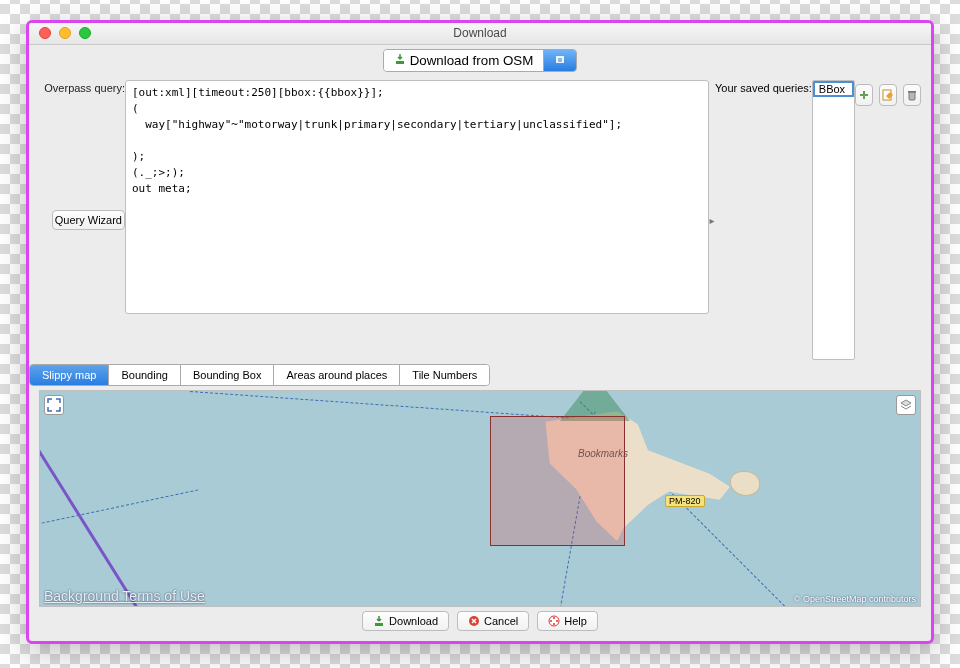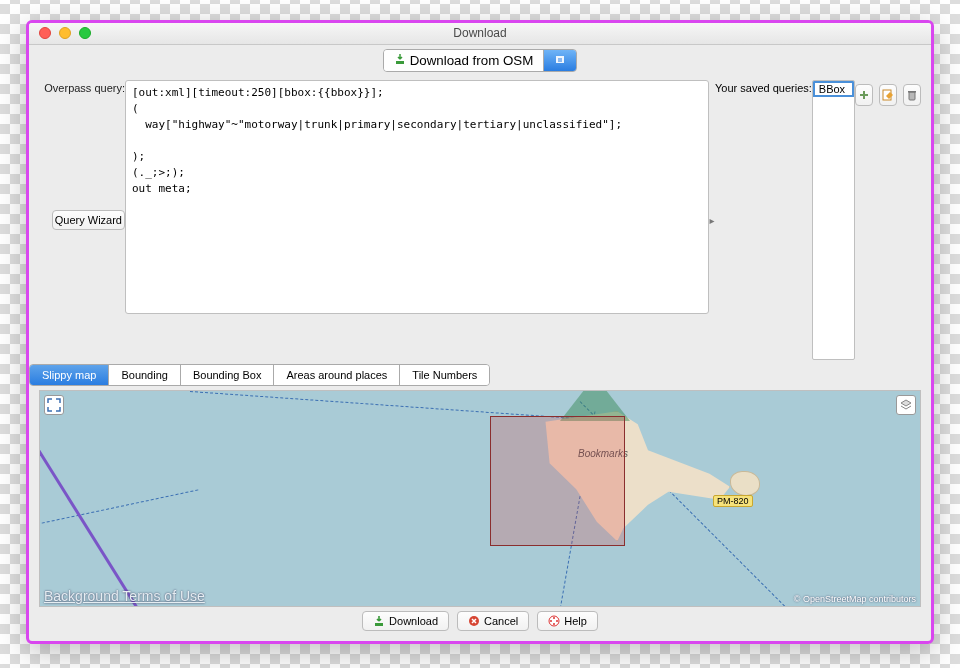--- a/index.html
+++ b/index.html
@@ -67,21 +67,21 @@
   .tabs button.active{background:linear-gradient(#5ea3ea,#2a7de1);color:#fff;}
   .map-wrap{margin:4px 10px 0;border:1px solid #bfbfbf;height:218px;position:relative;overflow:hidden;background:#a9cbd6;}
   .map-base{position:absolute;inset:0;background:#a9cbd6;}
   .dash{position:absolute;border-top:1.5px dashed #3b6fb3;}
   .purple-line{position:absolute;width:1200px;height:0;border-top:3px solid #7a55c7;transform-origin:left center;}
   .island{position:absolute;background:#ecdfc9;border:1px solid #c8b998;}
   .island.main{clip-path:polygon(10% 8%,45% 0%,55% 10%,60% 30%,90% 48%,100% 58%,95% 68%,70% 62%,60% 72%,48% 90%,45% 100%,35% 85%,25% 60%,12% 40%);}
   .island-sm{position:absolute;background:#eadfc6;border:1px solid #c8b998;}
   .sel-box{position:absolute;background:rgba(220,70,70,0.25);border:1px solid #8a2e2e;}
   .green-tri{position:absolute;width:0;height:0;border-left:35px solid transparent;border-right:35px solid transparent;border-bottom:45px solid rgba(60,140,90,0.5);}
-  .road-label{position:absolute;background:#f6e27a;border:1px solid #c9a730;font-size:9px;padding:0 3px;border-radius:2px;margin-left:48px;}
+  .road-label{position:absolute;background:#f6e27a;border:1px solid #c9a730;font-size:9px;padding:0 3px;border-radius:2px;}
   .city-label{position:absolute;color:#555;font-size:10px;font-style:italic;}
   .corner-btn{position:absolute;width:20px;height:20px;background:#fff;border:1px solid #999;border-radius:3px;display:flex;align-items:center;justify-content:center;cursor:pointer;}
   .attrib{position:absolute;right:4px;bottom:2px;color:#fff;font-size:9px;text-shadow:0 0 2px #335;}
   .terms{position:absolute;left:4px;bottom:2px;color:#e6edf2;font-size:14px;text-shadow:0 0 2px #335;text-decoration:underline;}
   .checks-row{display:flex;gap:20px;padding:10px 14px 4px;align-items:center;}
   .chk{display:flex;align-items:center;gap:5px;}
   .chk input{accent-color:#2a7de1;width:13px;height:13px;}
   .footer-btns{display:flex;justify-content:center;gap:8px;padding:4px 0 10px;}
   .footer-btns .btn{display:flex;align-items:center;gap:4px;padding:3px 10px;}
   svg{display:block;}

